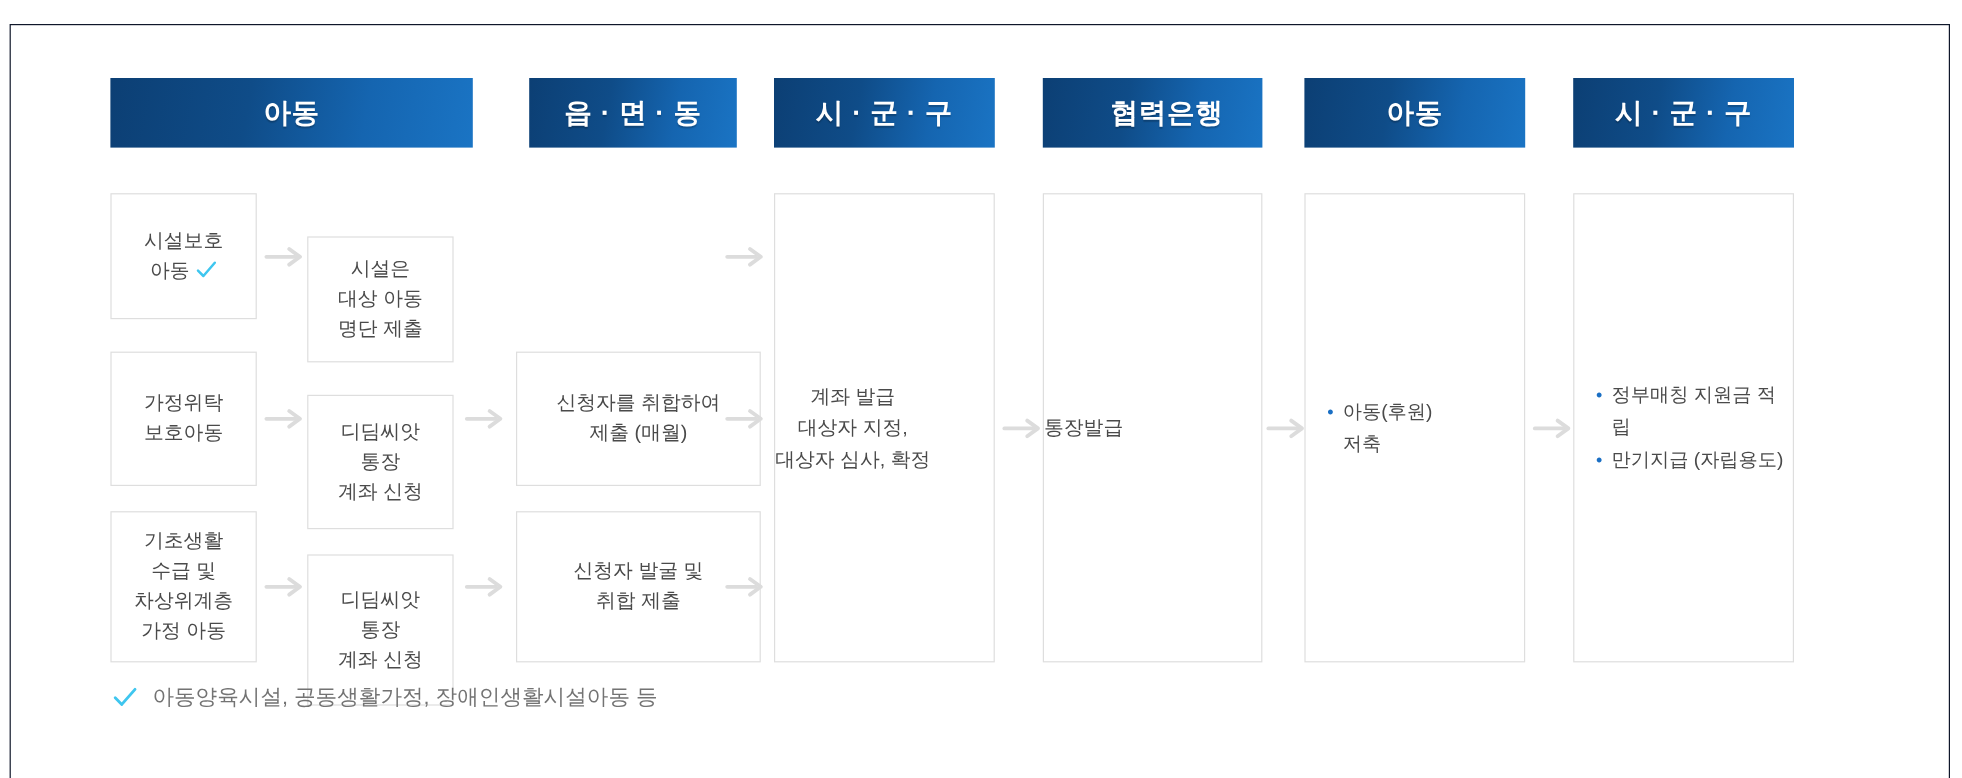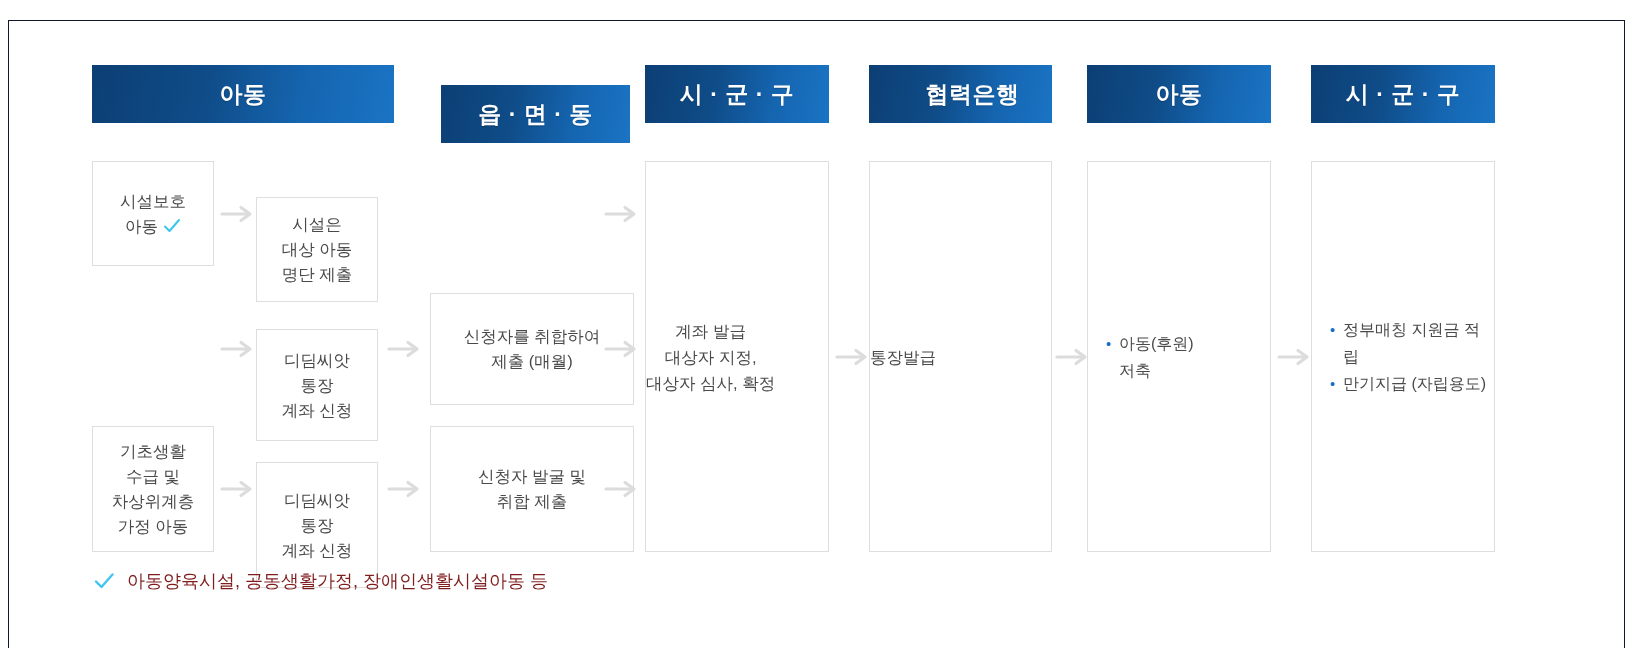--- a/index.html
+++ b/index.html
@@ -35,21 +35,21 @@
     font-size: 23px;
     font-weight: bold;
     letter-spacing: 0.5px;
     display: flex;
     align-items: center;
     justify-content: center;
     box-sizing: border-box;
     text-shadow: 0 1px 1px rgba(0,0,0,0.22);
   }
   .hdr-0 { left: 83px;   width: 302px; }
-  .hdr-1 { left: 432px;  width: 189px; margin-top: 20px; }
+  .hdr-1 { left: 432px;  width: 173px; }
   .hdr-2 { left: 636px;  width: 184px; }
   .hdr-3 { left: 860px;  width: 183px; padding-left: 24px; }
   .hdr-4 { left: 1078px; width: 184px; }
   .hdr-5 { left: 1302px; width: 184px; }
 
   
   .box {
     position: absolute;
     border: 1px solid #dedede;
     box-sizing: border-box;
@@ -131,21 +131,21 @@
   .arrow svg { display: block; width: 34px; height: 22px; }
 
   
   .note {
     position: absolute;
     left: 84px;
     top: 548px;
     display: flex;
     align-items: center;
     gap: 12px;
-    color: #7f1d1d;
+    color: #737373;
     font-size: 18px;
     font-weight: 500;
   }
   .note .chk { width: 22px; height: 22px; display: block; }
   .chk-inline {
     display: inline-block;
     vertical-align: -2px;
     width: 18px;
     height: 16px;
     margin-left: 5px;
@@ -195,20 +195,24 @@
 명단 제출</span>
   </div>
 
   <div class="arrow" style="left:595px; top:182px;">
     <svg viewBox="0 0 34 22">
         <path d="M2 11 H26" stroke="#dcdcdc" stroke-width="3.2" fill="none" stroke-linecap="round"></path>
         <path d="M21 4.5 L30 11 L21 17.5" stroke="#dcdcdc" stroke-width="3.2" fill="none" stroke-linecap="round" stroke-linejoin="round"></path>
       </svg>
   </div>
 
+  <div class="box bx-a r2">
+    <span class="txt">가정위탁
+보호아동</span>
+  </div>
 
   <div class="arrow" style="left:211px; top:317px;">
     <svg viewBox="0 0 34 22">
         <path d="M2 11 H26" stroke="#dcdcdc" stroke-width="3.2" fill="none" stroke-linecap="round"></path>
         <path d="M21 4.5 L30 11 L21 17.5" stroke="#dcdcdc" stroke-width="3.2" fill="none" stroke-linecap="round" stroke-linejoin="round"></path>
       </svg>
   </div>
 
   <div class="box bx-b r2">
     <span class="txt">디딤씨앗

